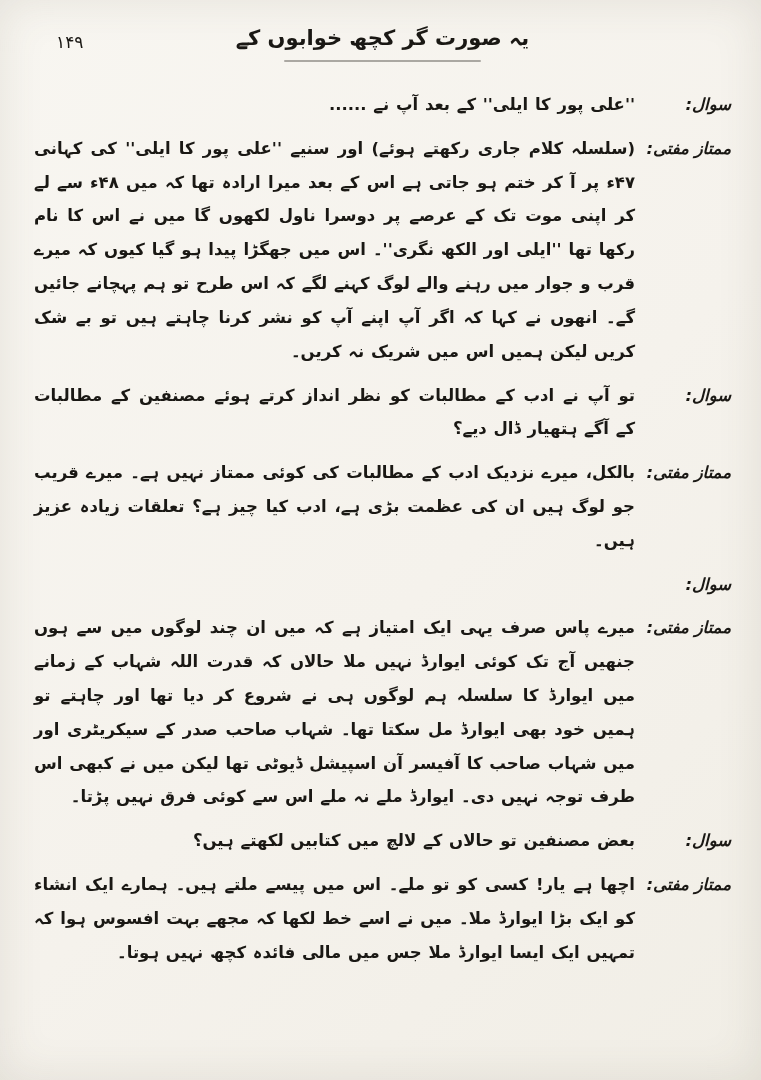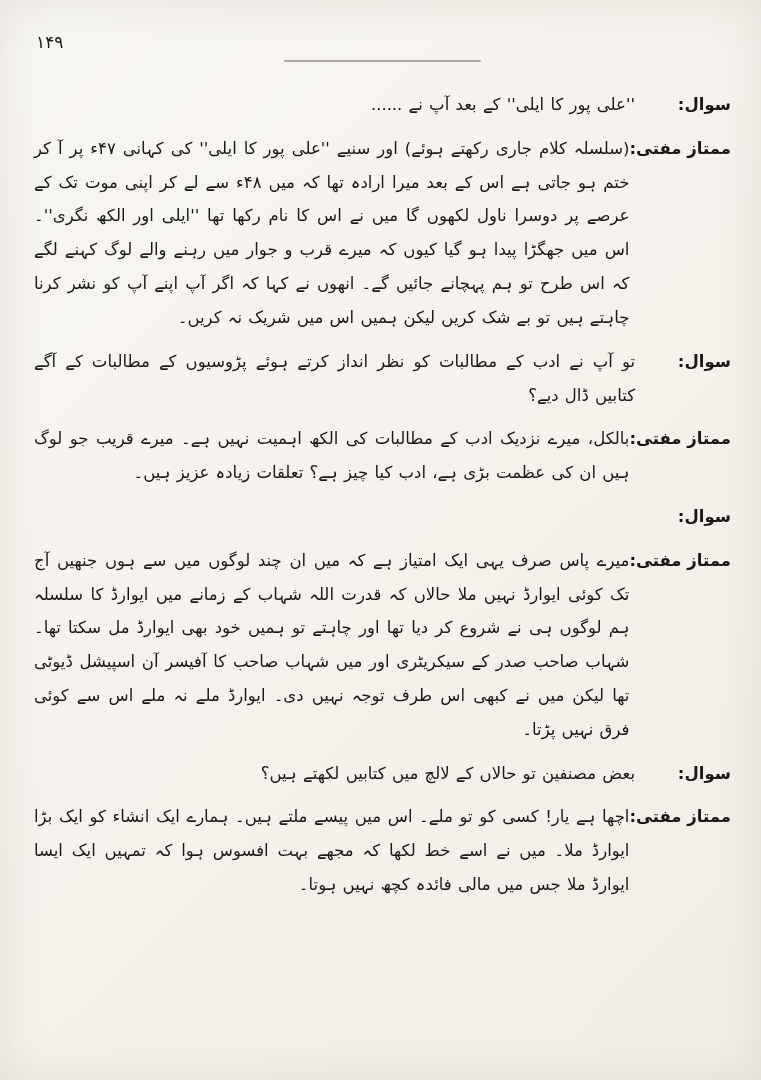--- a/index.html
+++ b/index.html
@@ -21,21 +21,21 @@
       direction: rtl;
       color: #1a1814;
     }
     .page-header {
       position: relative;
       height: 44px;
       margin-bottom: 18px;
     }
     .page-number {
       position: absolute;
-      left: 2px;
+      left: 22px;
       top: 6px;
       font-size: 17px;
       letter-spacing: 1px;
     }
     .book-title {
       position: absolute;
       right: 0;
       left: 0;
       top: 0;
       text-align: center;
@@ -56,61 +56,64 @@
       display: flex;
       align-items: flex-start;
       margin-bottom: 10px;
     }
     .speaker-label {
       flex: 0 0 96px;
       font-size: 16.5px;
       font-weight: 600;
       line-height: 2.05;
       white-space: nowrap;
+      font-style: italic;
     }
     .speech-text {
       flex: 1 1 auto;
       font-size: 16.5px;
       line-height: 2.05;
       text-align: justify;
       text-justify: inter-word;
       word-spacing: 1px;
+      font-weight: bold;
     }
     .qa-block.short .speech-text {
       text-align: right;
     }
   </style>
 </head>
 <body>
 
 <div class="scan-page">
 
   <div class="page-header">
     <span class="page-number">۱۴۹</span>
+    <div class="book-title">یہ صورت گر کچھ خوابوں کے</div>
     <div class="title-rule"></div>
   </div>
 
   <div class="qa-block short">
     <div class="speaker-label">سوال:</div>
     <div class="speech-text">''علی پور کا ایلی'' کے بعد آپ نے ......</div>
   </div>
 
   <div class="qa-block">
     <div class="speaker-label">ممتاز مفتی:</div>
     <div class="speech-text">(سلسلہ کلام جاری رکھتے ہوئے) اور سنیے ''علی پور کا ایلی'' کی کہانی ۴۷ء پر آ کر ختم ہو جاتی ہے اس کے بعد میرا ارادہ تھا کہ میں ۴۸ء سے لے کر اپنی موت تک کے عرصے پر دوسرا ناول لکھوں گا میں نے اس کا نام رکھا تھا ''ایلی اور الکھ نگری''۔ اس میں جھگڑا پیدا ہو گیا کیوں کہ میرے قرب و جوار میں رہنے والے لوگ کہنے لگے کہ اس طرح تو ہم پہچانے جائیں گے۔ انھوں نے کہا کہ اگر آپ اپنے آپ کو نشر کرنا چاہتے ہیں تو بے شک کریں لیکن ہمیں اس میں شریک نہ کریں۔</div>
   </div>
 
   <div class="qa-block">
     <div class="speaker-label">سوال:</div>
-    <div class="speech-text">تو آپ نے ادب کے مطالبات کو نظر انداز کرتے ہوئے پڑوسیوں کے مطالبات کے آگے کتابیں ڈال دیے؟</div>
+    <div class="speech-text">تو آپ نے ادب کے مطالبات کو نظر انداز کرتے ہوئے مصنفین کے مطالبات کے آگے ہتھیار ڈال دیے؟</div>
   </div>
 
   <div class="qa-block">
     <div class="speaker-label">ممتاز مفتی:</div>
-    <div class="speech-text">بالکل، میرے نزدیک ادب کے مطالبات کی الکھ اہمیت نہیں ہے۔ میرے قریب جو لوگ ہیں ان کی عظمت بڑی ہے، ادب کیا چیز ہے؟ تعلقات زیادہ عزیز ہیں۔</div>
+    <div class="speech-text">بالکل، میرے نزدیک ادب کے مطالبات کی کوئی ممتاز نہیں ہے۔ میرے قریب جو لوگ ہیں ان کی عظمت بڑی ہے، ادب کیا چیز ہے؟ تعلقات زیادہ عزیز ہیں۔</div>
   </div>
 
   <div class="qa-block">
     <div class="speaker-label">سوال:</div>
   </div>
 
   <div class="qa-block">
     <div class="speaker-label">ممتاز مفتی:</div>
     <div class="speech-text">میرے پاس صرف یہی ایک امتیاز ہے کہ میں ان چند لوگوں میں سے ہوں جنھیں آج تک کوئی ایوارڈ نہیں ملا حالاں کہ قدرت اللہ شہاب کے زمانے میں ایوارڈ کا سلسلہ ہم لوگوں ہی نے شروع کر دیا تھا اور چاہتے تو ہمیں خود بھی ایوارڈ مل سکتا تھا۔ شہاب صاحب صدر کے سیکریٹری اور میں شہاب صاحب کا آفیسر آن اسپیشل ڈیوٹی تھا لیکن میں نے کبھی اس طرف توجہ نہیں دی۔ ایوارڈ ملے نہ ملے اس سے کوئی فرق نہیں پڑتا۔</div>
   </div>

